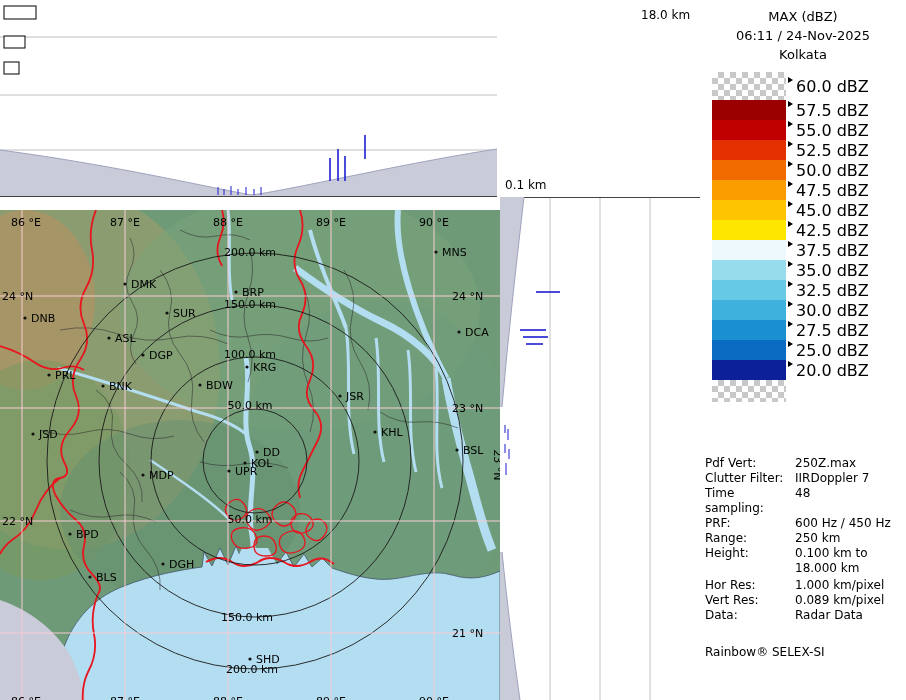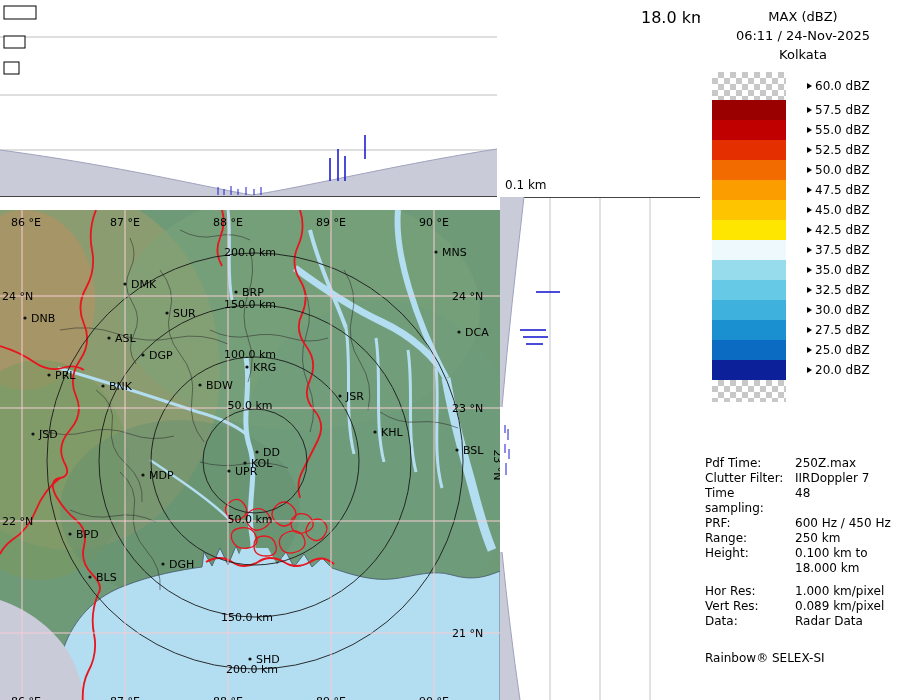--- a/index.html
+++ b/index.html
@@ -3,37 +3,37 @@
 <meta charset="utf-8">
 <style>
   *{box-sizing:border-box}
   body{margin:0;background:#fff}
   #screen{position:relative;width:906px;height:700px;overflow:hidden;background:#fff;
           font-family:"DejaVu Sans","Liberation Sans",sans-serif;color:#000}
   .abs{position:absolute}
   #top-strip{left:0;top:0;width:497px;height:197px}
   #map-panel{left:0;top:210px;width:584px;height:503px}
   #right-strip{left:500px;top:197px;width:200px;height:503px}
-  #top-height-label{left:641px;top:8px;font-size:16px}
+  #top-height-label{left:641px;top:8px;font-size:12px}
   #bottom-height-label{left:505px;top:178px;font-size:12px}
   #legend-panel{left:700px;top:0;width:206px;height:514px;background:#fff}
   .legend-header{padding-top:7px;text-align:center;font-size:13px;line-height:19px}
   #scale{position:absolute;left:12px;top:72px;display:flex;flex-direction:column}
   .scale-row{display:flex;align-items:center;height:20px}
   .scale-row.tall{height:28px}
   .scale-row.end{height:22px}
   .swatch{width:74px;align-self:stretch;flex:none}
   .checker{background-image:conic-gradient(#c8c8c8 25%,#ffffff 25% 50%,#c8c8c8 50% 75%,#ffffff 75%);
            background-size:12px 12px}
-  .scale-label{display:flex;align-items:center;font-size:12px;margin-left:21px;white-space:nowrap}
+  .scale-label{display:flex;font-size:16px;margin-left:2px;white-space:nowrap}
   .tick-icon{width:0;height:0;border-left:5px solid #000;border-top:3.5px solid transparent;
              border-bottom:3.5px solid transparent;margin-right:3px}
   #meta{position:absolute;left:5px;top:456px;width:198px;font-size:12px;line-height:15px}
   .meta-row{display:flex}
-  .meta-row.gap{margin-top:8px}
+  .meta-row.gap{margin-top:2px}
   .meta-label{width:90px;flex:none}
   .meta-value{white-space:pre-line}
   #meta-footer{margin-top:22px}
   svg text{font-family:"DejaVu Sans","Liberation Sans",sans-serif}
 </style>
 </head>
 <body>
 
 <div id="screen">
 
@@ -376,21 +376,21 @@
             <span>20.0 dBZ</span>
           </div>
         </div>
       <div class="scale-row end">
           <div class="swatch checker"></div>
         </div>
     </div>
 
     <div id="meta">
       <div class="meta-row">
-          <div class="meta-label">Pdf Time:</div>
+          <div class="meta-label">Pdf Vert:</div>
           <div class="meta-value">250Z.max</div>
         </div>
       <div class="meta-row">
           <div class="meta-label">Clutter Filter:</div>
           <div class="meta-value">IIRDoppler 7</div>
         </div>
       <div class="meta-row">
           <div class="meta-label">Time sampling:</div>
           <div class="meta-value">48</div>
         </div>

